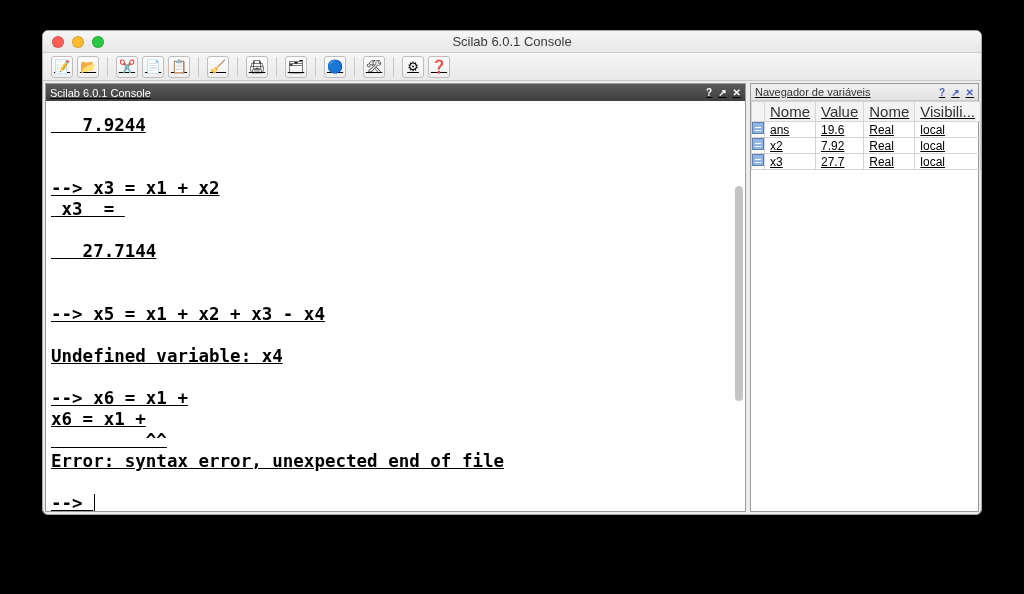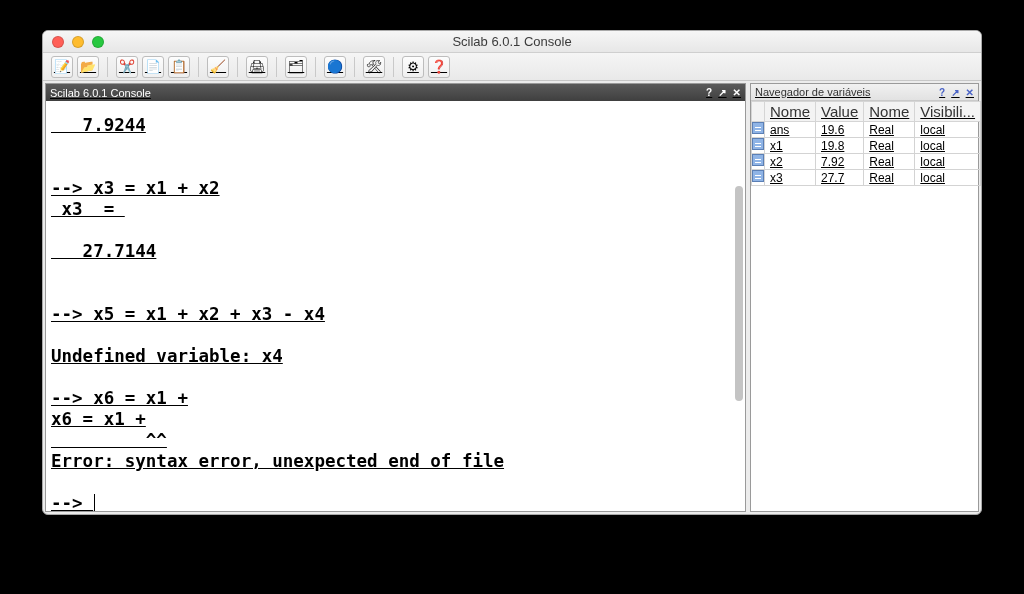--- a/index.html
+++ b/index.html
@@ -245,27 +245,20 @@
           <tbody>
             <tr>
               <td class="iconcell"><span class="miniicon"></span></td>
               <td>ans</td>
               <td class="val">19.6</td>
               <td class="tipo">Real</td>
               <td class="vis">local</td>
             </tr>
             <tr>
               <td class="iconcell"><span class="miniicon"></span></td>
-              <td>x1</td>
-              <td class="val">19.8</td>
-              <td class="tipo">Real</td>
-              <td class="vis">local</td>
-            </tr>
-            <tr>
-              <td class="iconcell"><span class="miniicon"></span></td>
               <td>x2</td>
               <td class="val">7.92</td>
               <td class="tipo">Real</td>
               <td class="vis">local</td>
             </tr>
             <tr>
               <td class="iconcell"><span class="miniicon"></span></td>
               <td>x3</td>
               <td class="val">27.7</td>
               <td class="tipo">Real</td>

